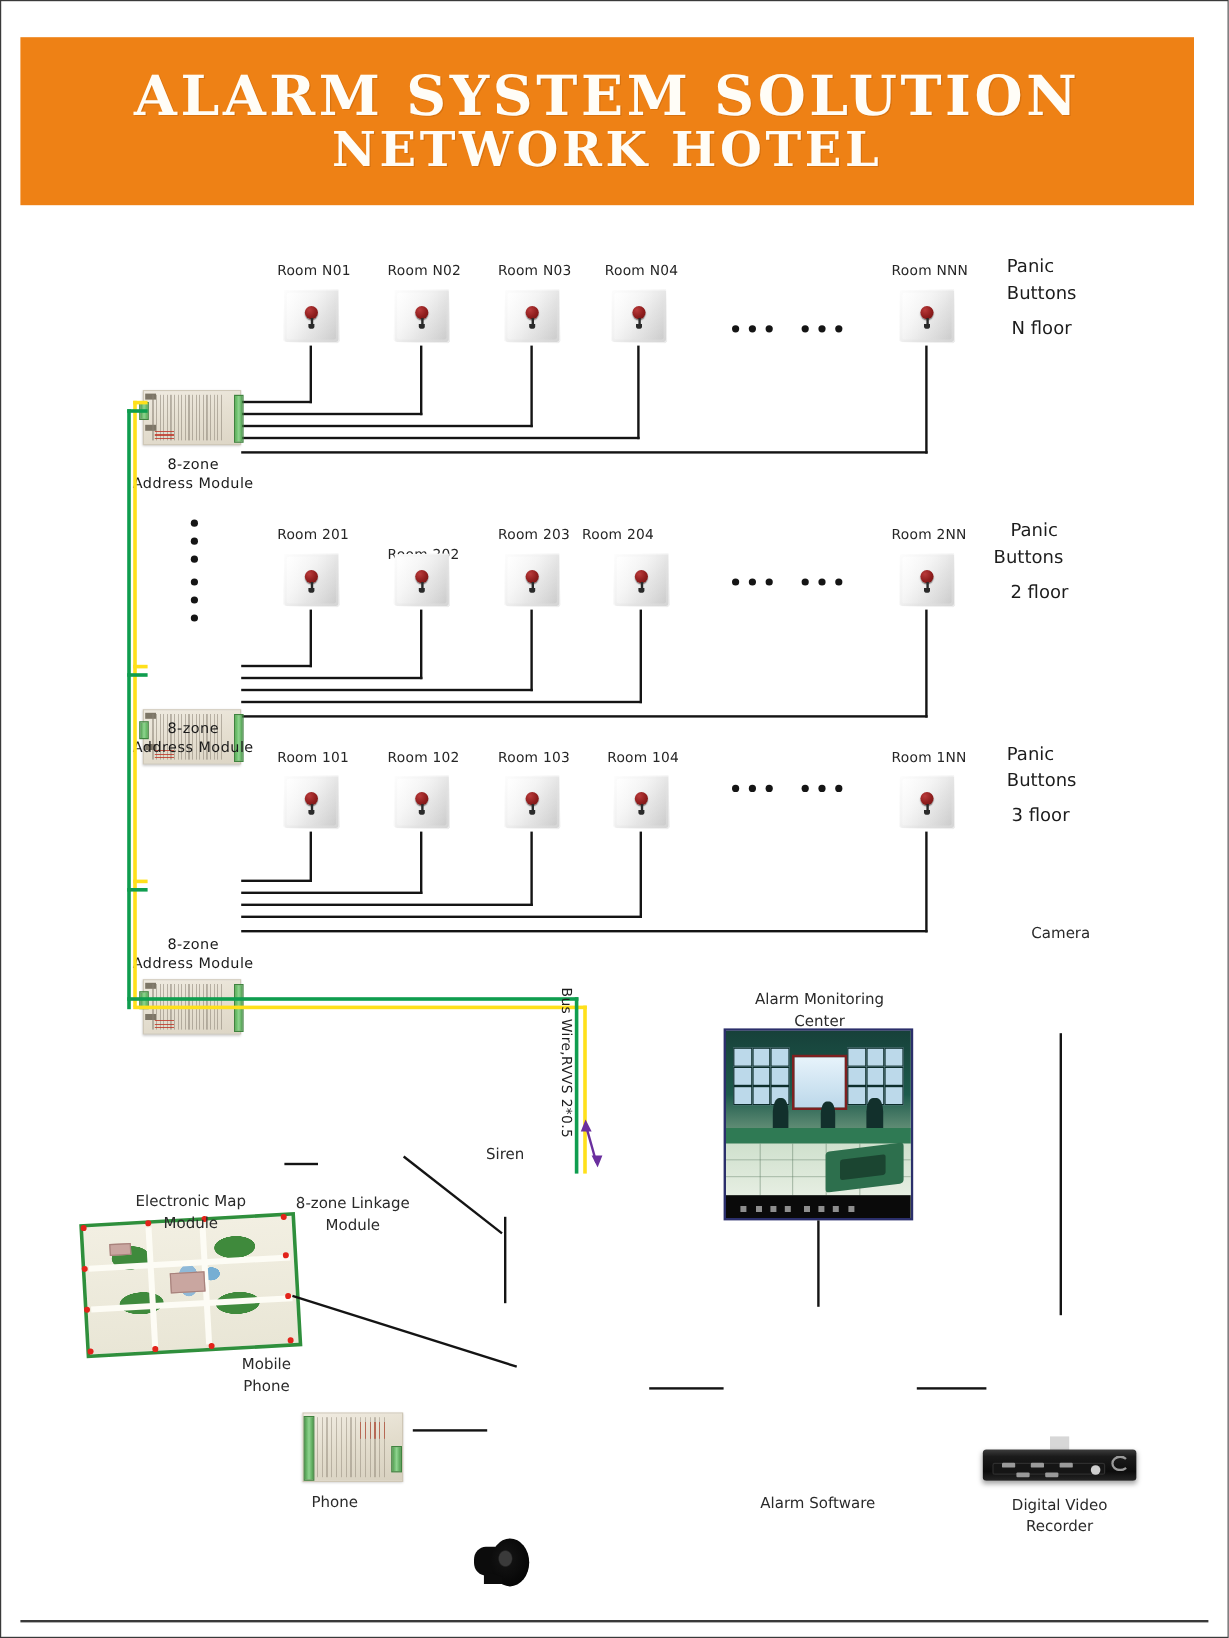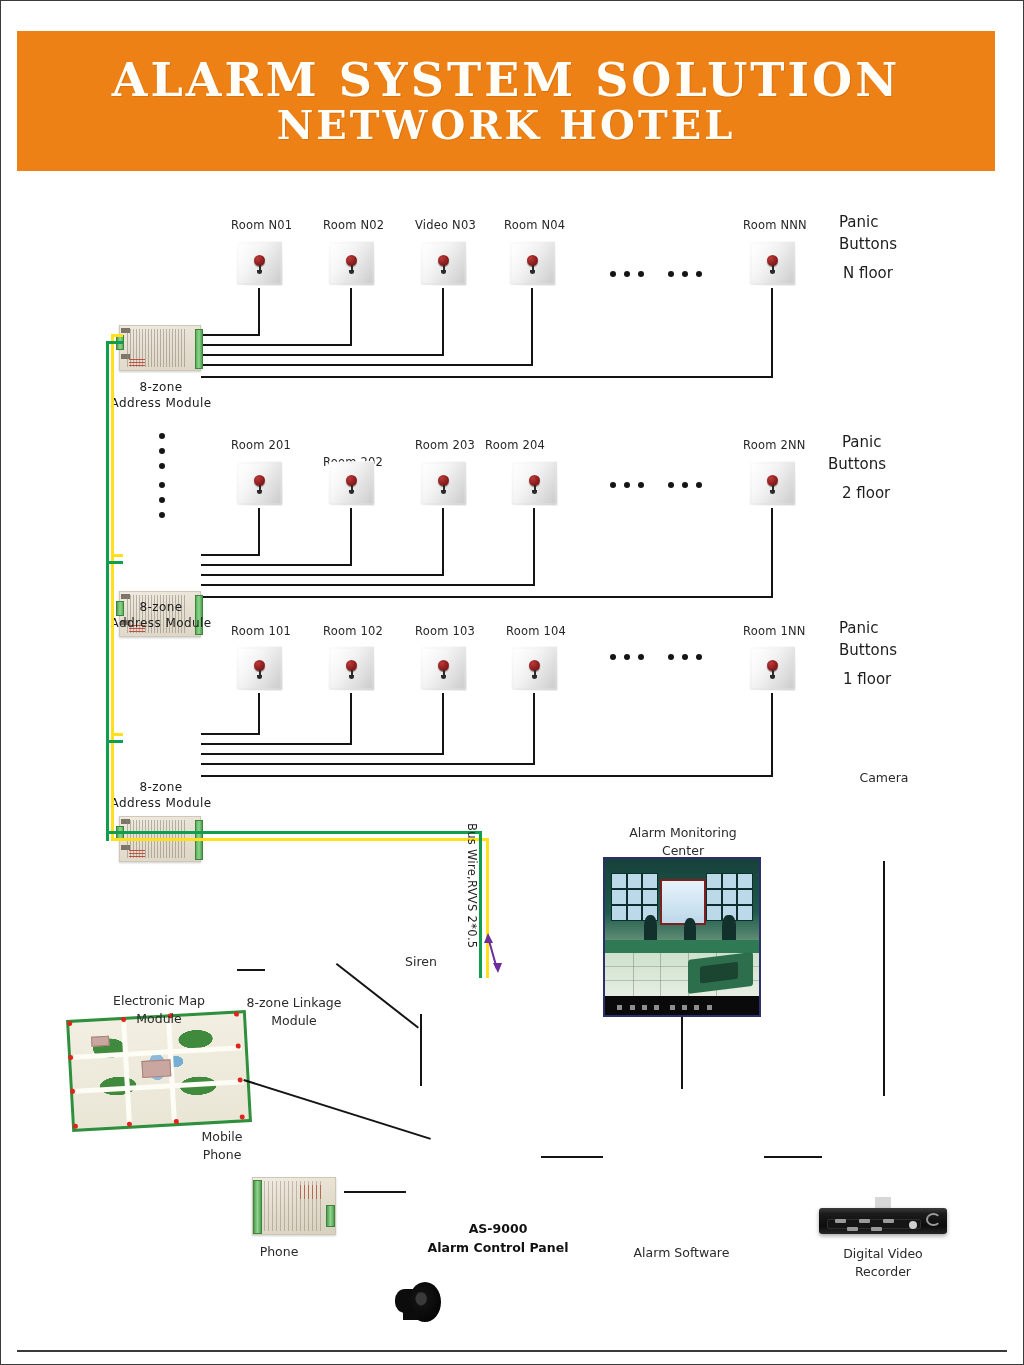--- a/index.html
+++ b/index.html
@@ -238,21 +238,21 @@
 
 <div id="page">
 
   <div class="abs" id="title-banner">
     <div class="tline" id="title-line2">ALARM SYSTEM SOLUTION</div>
     <div class="tline" id="title-line1">NETWORK HOTEL</div>
   </div>
 
   <div class="abs lbl" style="left:230px;top:217px;">Room N01</div>
   <div class="abs lbl" style="left:322px;top:217px;">Room N02</div>
-  <div class="abs lbl" style="left:414px;top:217px;">Video N03</div>
+  <div class="abs lbl" style="left:414px;top:217px;">Room N03</div>
   <div class="abs lbl" style="left:503px;top:217px;">Room N04</div>
   <div class="abs lbl" style="left:742px;top:217px;">Room NNN</div>
 
   <div class="abs panic" style="left:235px;top:240px;">
     <div class="body"></div>
       <div class="shade"></div>
       <div class="btn"></div>
       <div class="stem"></div>
   </div>
   <div class="abs panic" style="left:327px;top:240px;">
@@ -470,21 +470,21 @@
       <i></i>
       <span class="gap"></span>
       <i></i>
       <i></i>
       <i></i>
   </div>
 
   <div class="abs lbl-big" style="left:838px;top:617px;">
     <div>Panic</div>
     <div>Buttons</div>
-    <div style="margin-top:7px;margin-left:4px;">1 floor</div>
+    <div style="margin-top:7px;margin-left:4px;">3 floor</div>
   </div>
 
   <div class="abs wire-v" style="left:257px;top:692px;height:42px;"></div>
   <div class="abs wire-h" style="left:200px;top:732px;width:59px;"></div>
   <div class="abs wire-v" style="left:349px;top:692px;height:52px;"></div>
   <div class="abs wire-h" style="left:200px;top:742px;width:151px;"></div>
   <div class="abs wire-v" style="left:441px;top:692px;height:62px;"></div>
   <div class="abs wire-h" style="left:200px;top:752px;width:243px;"></div>
   <div class="abs wire-v" style="left:532px;top:692px;height:72px;"></div>
   <div class="abs wire-h" style="left:200px;top:762px;width:334px;"></div>
@@ -593,24 +593,20 @@
       <div class="foot"></div>
   </div>
   <div class="abs wire-v" style="left:419px;top:1013px;height:72px;"></div>
 
   <div class="abs lbl-dev" style="left:188px;top:1127px;width:66px;">Mobile Phone</div>
   <div class="abs diag" style="left:243px;top:1078px;width:196px;transform:rotate(17.5deg);"></div>
 
   <div class="abs lbl-dev" style="left:248px;top:1242px;width:60px;">Phone</div>
   <div class="abs wire-h" style="left:343px;top:1190px;width:62px;"></div>
 
-  <div class="abs lbl-bold" style="left:404px;top:1219px;width:186px;">
-    <div>AS-9000</div>
-    <div>Alarm Control Panel</div>
-  </div>
 
   <div class="abs wire-h" style="left:540px;top:1155px;width:62px;"></div>
 
   <div class="abs lbl-dev" style="left:607px;top:823px;width:150px;">
     <div>Alarm Monitoring</div>
     <div>Center</div>
   </div>
   <div class="abs" style="left:602px;top:856px;width:158px;height:160px;border:2px solid #2b2f6b;box-sizing:border-box;">
     <div id="mc-photo">
       <div class="vwall">

